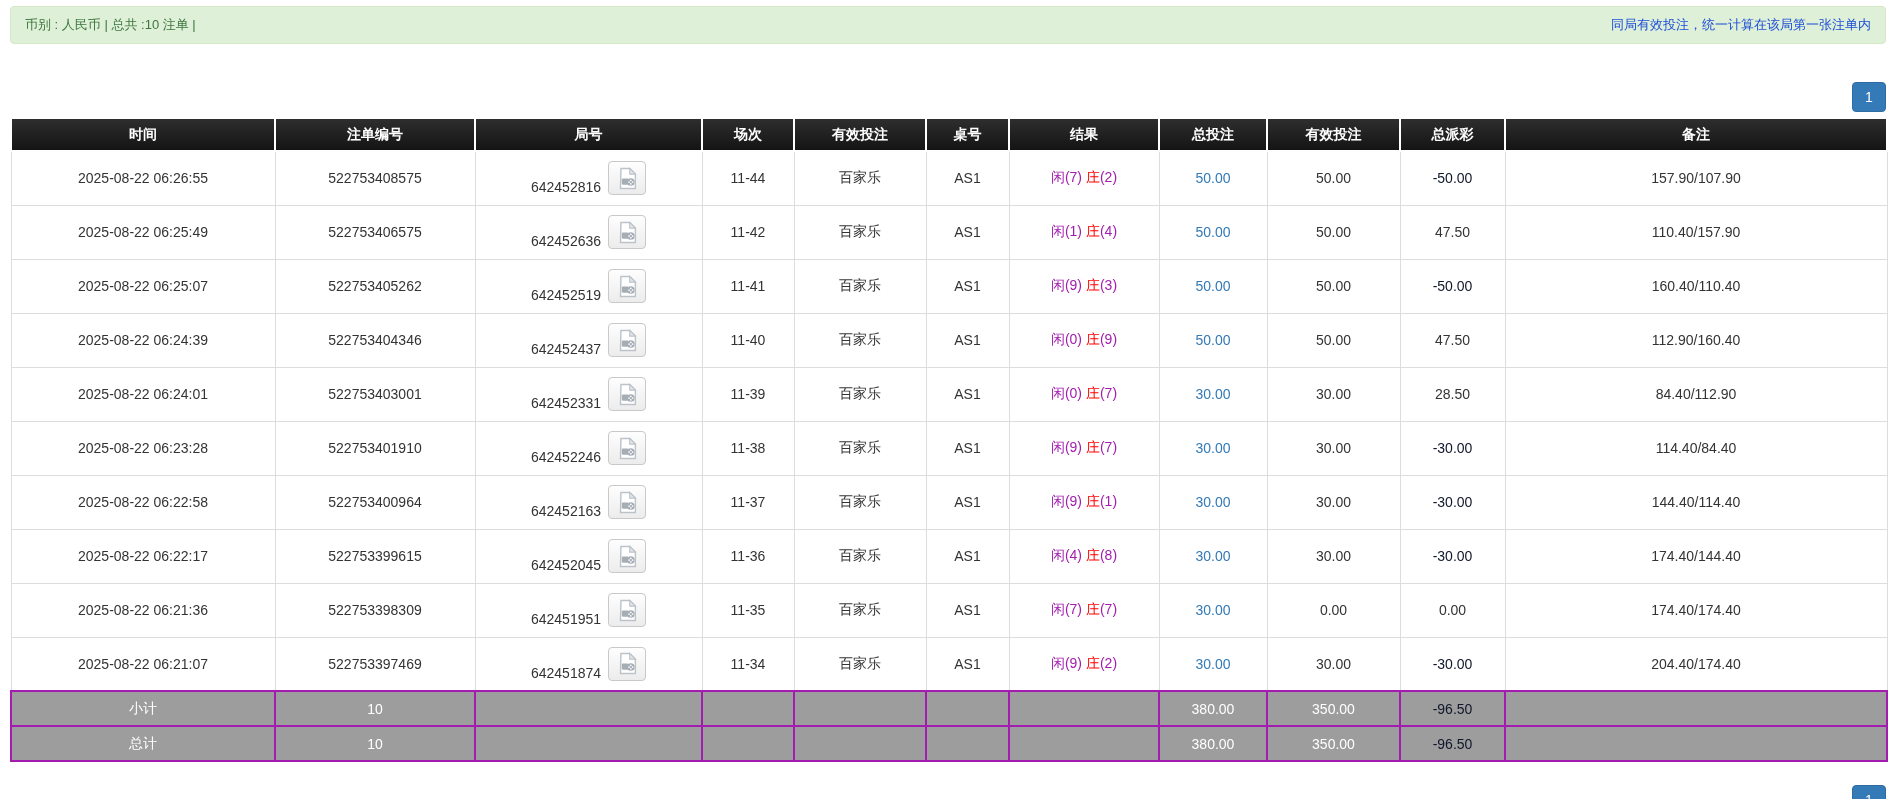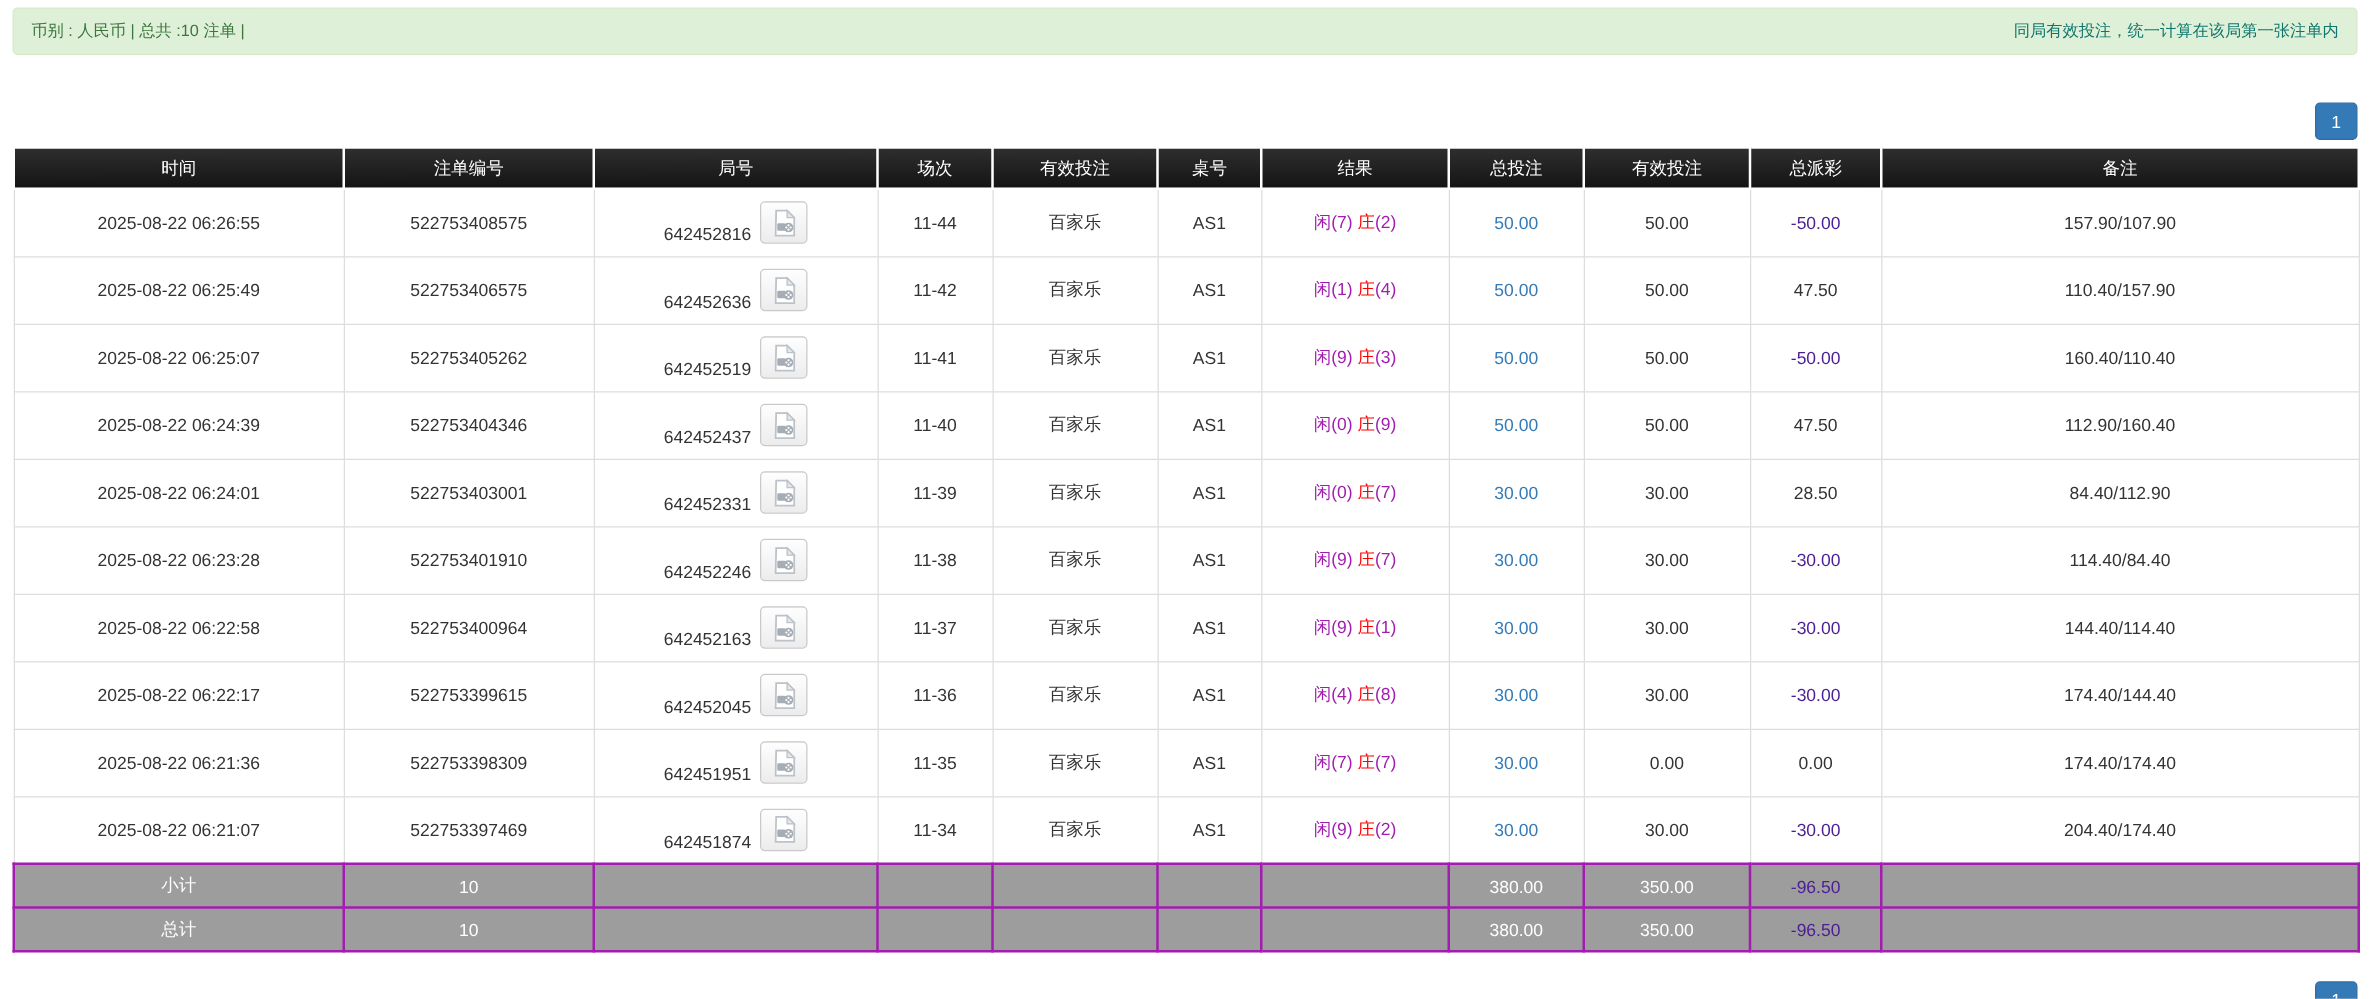--- a/index.html
+++ b/index.html
@@ -19,21 +19,21 @@
     background: #dff0d8;
     border: 1px solid #d6e9c6;
     border-radius: 4px;
     display: flex;
     justify-content: space-between;
     align-items: center;
     padding: 0 14px;
     font-size: 13px;
   }
   .alert-left  { color: #3c763d; }
-  .alert-right { color: #0f766e; text-align: right; }
+  .alert-right { color: #1d4ed8; text-align: right; }
 
   
   .pager { display: flex; justify-content: flex-end; }
   .pager-top { margin-top: 38px; }
   .pager-bottom { margin-top: 23px; }
   .page-btn {
     min-width: 34px; height: 30px;
     padding: 0 10px;
     background: #337ab7;
     border: 1px solid #2e6da4;
@@ -48,21 +48,21 @@
   table {
     width: 100%;
     margin-top: 5px;
     border-collapse: collapse;
     table-layout: fixed;
     font-size: 14px;
   }
   th {
     background: linear-gradient(#2e2e2e, #141414);
     color: #fff;
-    font-weight: normal;
+    font-weight: bold;
     font-size: 14px;
     height: 33px;
     border: 2px solid #fff;
     text-align: center;
     padding: 0;
   }
   tbody td {
     border: 1px solid #ddd;
     height: 54px;
     text-align: center;
@@ -73,21 +73,21 @@
   tfoot td {
     background: #9d9d9d;
     color: #fff;
     border: 2px solid #a21caf;
     height: 35px;
     text-align: center;
     font-size: 14px;
   }
   .c-blue { color: #a21caf; }
   .c-red  { color: #ff0000; }
-  .neg    { color: #4c1d95; }
+  .neg    { color: #0f172a; }
   .link   { color: #337ab7; cursor: pointer; text-decoration: none; }
 
   
   .round-cell-inner { display: inline-flex; align-items: flex-end; gap: 7px; justify-content: center; }
   .video-btn {
     width: 38px; height: 34px;
     background: linear-gradient(#fefefe, #ececec);
     border: 1px solid #c9c9c9;
     border-radius: 4px;
     display: inline-flex;

